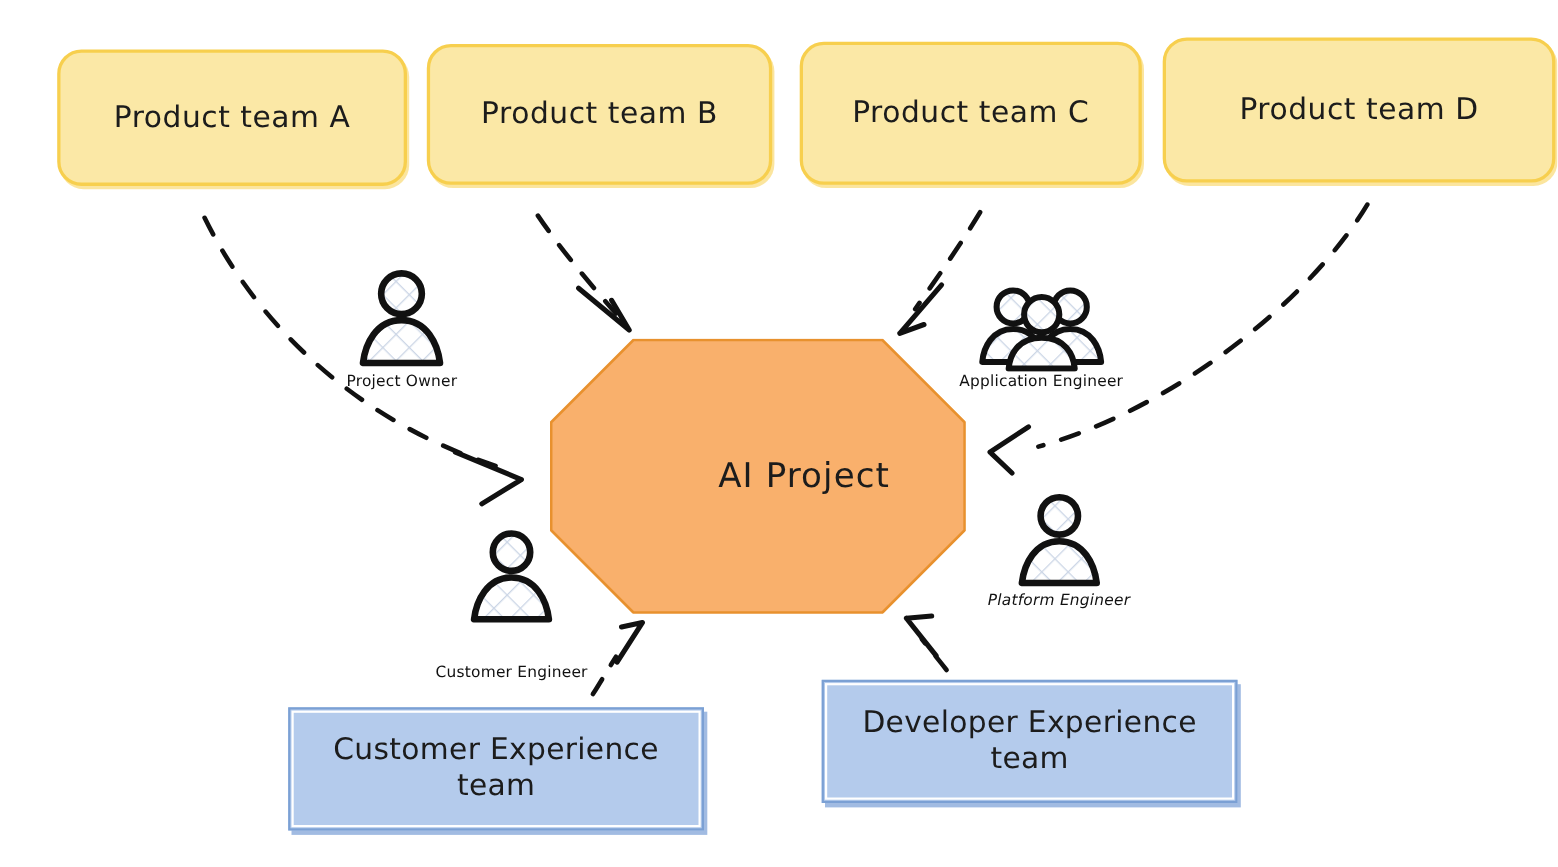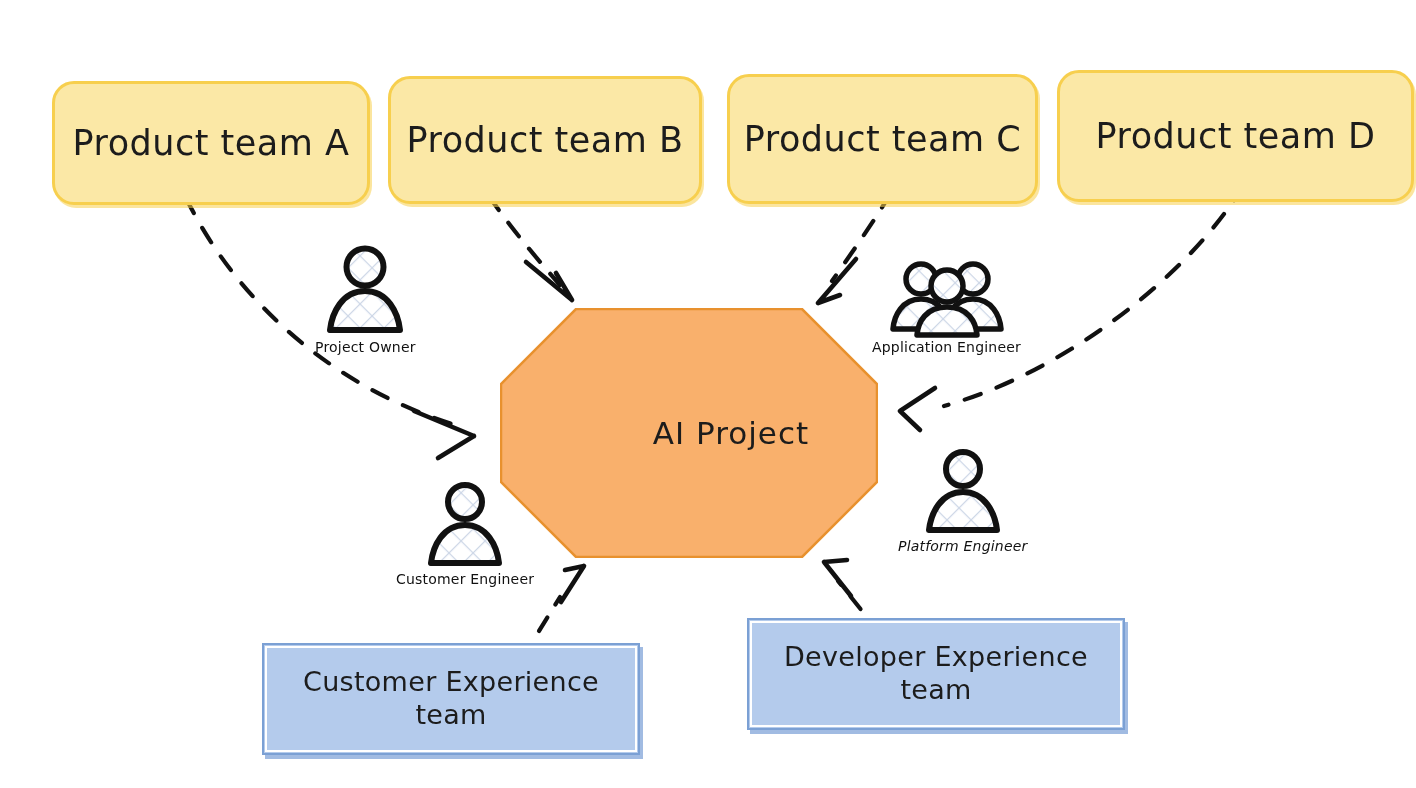--- a/index.html
+++ b/index.html
@@ -35,24 +35,23 @@
     justify-content: center;
     text-align: center;
     line-height: 1.22;
   }
 
   .team-box {
     background: #fbe8a6;
     border: 3px solid #f7cf4e;
     border-radius: 22px;
     color: #1c1c1c;
-    font-size: 35px;
+    font-size: 27px;
     letter-spacing: 0.5px;
     box-shadow: 2px 3px 0 0 rgba(247,207,78,0.55);
-    margin-top: 36px;
   }
 
   .dept-box {
     background: #b4cbec;
     border: 2px solid #7ba0d4;
     color: #1c1c1c;
     font-size: 27px;
     letter-spacing: 0.3px;
     padding: 6px 14px;
     box-shadow: 3px 4px 0 0 rgba(110,150,210,0.65);
@@ -183,21 +182,21 @@
 
       <circle cx="90" cy="21" r="15" fill="url(#hatch)" stroke="#111111" stroke-width="5.5"></circle>
       <path d="M90,41 C 71,41 63,58 62,71 L118,71 C 117,58 109,41 90,41 Z" fill="url(#hatch)" stroke="#111111" stroke-width="5.5" stroke-linejoin="round"></path>
 
       <circle cx="64" cy="28" r="16" fill="url(#hatch)" stroke="#111111" stroke-width="5.5"></circle>
       <path d="M64,49 C 43,49 35,64 34,77 L94,77 C 93,64 85,49 64,49 Z" fill="url(#hatch)" stroke="#111111" stroke-width="5.5" stroke-linejoin="round"></path>
     </svg>
     <span class="persona-label">Application Engineer</span>
   </div>
 
-  <div class="persona" style="left:396px; top:480px;">
+  <div class="persona" style="left:396px; top:480px;gap:32px;">
     <svg class="glyph" width="80" height="90" viewBox="0 0 80 90">
       <circle cx="40" cy="22" r="17" fill="url(#hatch)" stroke="#111111" stroke-width="6"></circle>
       <path d="M40,45 C 18,45 8,66 6,83 L74,83 C 72,66 62,45 40,45 Z" fill="url(#hatch)" stroke="#111111" stroke-width="6" stroke-linejoin="round"></path>
     </svg>
     <span class="persona-label">Customer Engineer</span>
   </div>
 
   <div class="persona" style="left:898px; top:447px;font-style:italic;">
     <svg class="glyph" width="80" height="90" viewBox="0 0 80 90">
       <circle cx="40" cy="22" r="17" fill="url(#hatch)" stroke="#111111" stroke-width="6"></circle>

